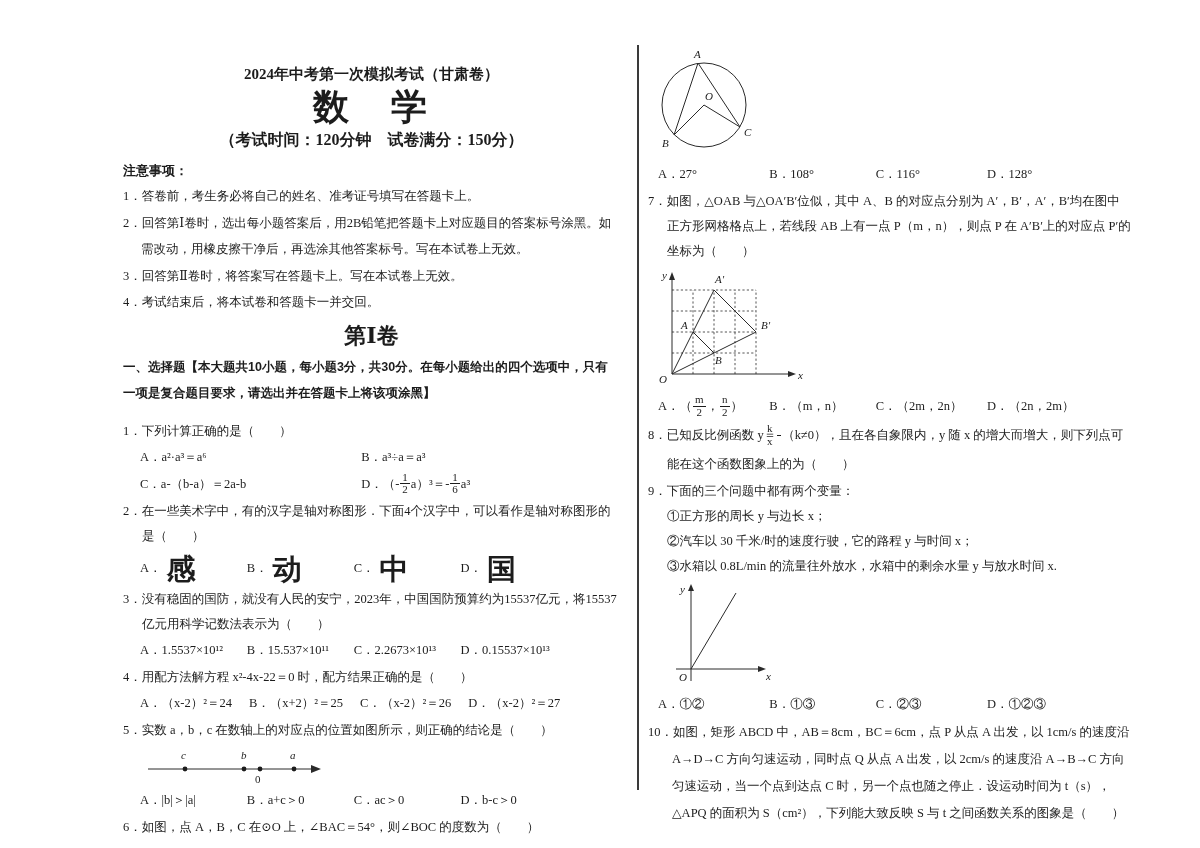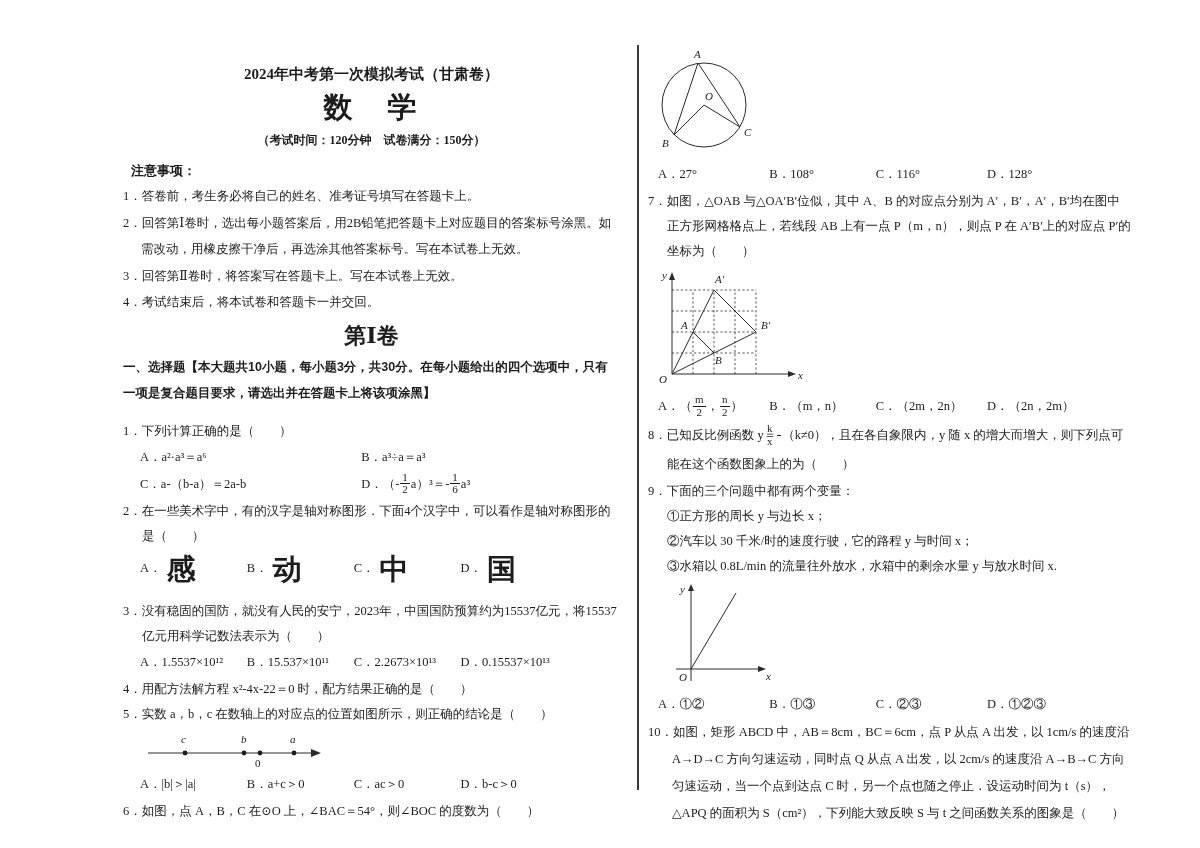--- a/index.html
+++ b/index.html
@@ -4,44 +4,44 @@
 <style>
   html,body{margin:0;padding:0;background:#ffffff;}
   .page{position:relative;width:1200px;height:848px;background:#fff;overflow:hidden;
         font-family:"Liberation Serif","DejaVu Serif",serif;color:#1c1c1c;font-size:12.5px;}
   .divider{position:absolute;left:637px;top:45px;width:2px;height:745px;background:#3a3a3a;}
   .col{position:absolute;top:0;}
   .col-left{left:123px;width:497px;}
   .col-right{left:648px;width:484px;}
 
   .exam-title{font-size:15px;font-weight:bold;text-align:center;margin-top:61px;line-height:26px;}
-  .subject{font-size:29px;font-weight:bold;text-align:center;margin-top:3px;line-height:34px;letter-spacing:3px;}
-  .exam-info{font-size:12px;font-weight:bold;text-align:center;margin-top:7px;line-height:18px;}
+  .subject{font-size:36px;font-weight:bold;text-align:center;margin-top:3px;line-height:34px;letter-spacing:3px;}
+  .exam-info{font-size:16px;font-weight:bold;text-align:center;margin-top:7px;line-height:18px;}
   .notice-title{font-size:13px;font-weight:bold;margin-top:10px;line-height:24px;
-                font-family:"Liberation Sans","DejaVu Sans",sans-serif;margin-left:8px;}
+                font-family:"Liberation Sans","DejaVu Sans",sans-serif;}
   .notice-item{line-height:26.5px;padding-left:18px;text-indent:-18px;}
   .part-title{font-size:22px;font-weight:bold;text-align:center;margin:5px 0 3px;line-height:30px;}
   .section-heading{font-weight:bold;line-height:26px;margin-bottom:13px;
                    font-family:Liberation Sans, sans-serif;}
 
   .q-para{line-height:25px;margin:0;padding-left:19px;text-indent:-19px;}
   .q-para.tall{line-height:29px;}
   .opts{display:flex;line-height:25px;margin:1px 0 2px;}
   .opt{box-sizing:border-box;padding-left:17px;white-space:nowrap;}
   .opts-4 .opt{flex:0 0 21.5%;}
   .opts-4 .opt:last-child{flex:1 1 auto;}
   .opts-2 .opt:first-child{flex:0 0 44.5%;}
   .opts-2 .opt:last-child{flex:1 1 auto;}
   .opts-r .opt{padding-left:10px;}
   .opts-r .opt:nth-child(1){flex:0 0 23%;}
   .opts-r .opt:nth-child(2){flex:0 0 22%;}
   .opts-r .opt:nth-child(3){flex:0 0 23%;}
   .opts-r .opt:nth-child(4){flex:1 1 auto;}
 
-  .opts-big{margin:3px 0 13px;align-items:center;justify-content:space-between;}
+  .opts-big{margin:3px 0 1px;align-items:center;justify-content:space-between;}
   .bigchar{font-size:29px;font-weight:bold;font-family:"Liberation Sans","DejaVu Sans",sans-serif;
            margin-left:5px;vertical-align:middle;line-height:34px;}
 
   .frac{display:inline-flex;flex-direction:column;text-align:center;vertical-align:middle;
         line-height:1.05;font-size:11px;margin:0 1px;position:relative;top:-1px;}
   .frac .fn{border-bottom:1px solid #1c1c1c;padding:0 2px;}
   .frac .fd{padding:0 2px;}
 
   .fig{margin:3px 0 2px 20px;}
   .fig svg{display:block;}
@@ -101,20 +101,26 @@
 
     <p class="q-para">3．没有稳固的国防，就没有人民的安宁，2023年，中国国防预算约为15537亿元，将15537亿元用科学记数法表示为（　　）</p>
     <div class="opts opts-4">
       <span class="opt">A．1.5537×10¹²</span>
       <span class="opt">B．15.537×10¹¹</span>
       <span class="opt">C．2.2673×10¹³</span>
       <span class="opt">D．0.15537×10¹³</span>
     </div>
 
     <p class="q-para">4．用配方法解方程 x²-4x-22＝0 时，配方结果正确的是（　　）</p>
+    <div class="opts opts-4">
+      <span class="opt">A．（x-2）²＝24</span>
+      <span class="opt">B．（x+2）²＝25</span>
+      <span class="opt">C．（x-2）²＝26</span>
+      <span class="opt">D．（x-2）²＝27</span>
+    </div>
 
     <p class="q-para">5．实数 a，b，c 在数轴上的对应点的位置如图所示，则正确的结论是（　　）</p>
     <div class="fig">
       <svg width="185" height="40" viewBox="0 0 185 40">
         <line class="ln" x1="5" y1="23" x2="168" y2="23"></line>
         <polygon class="ar" points="168,19 178,23 168,27"></polygon>
         <circle class="dot" cx="42" cy="23" r="2.4"></circle>
         <circle class="dot" cx="101" cy="23" r="2.4"></circle>
         <circle class="dot" cx="117" cy="23" r="2.4"></circle>
         <circle class="dot" cx="151" cy="23" r="2.4"></circle>

